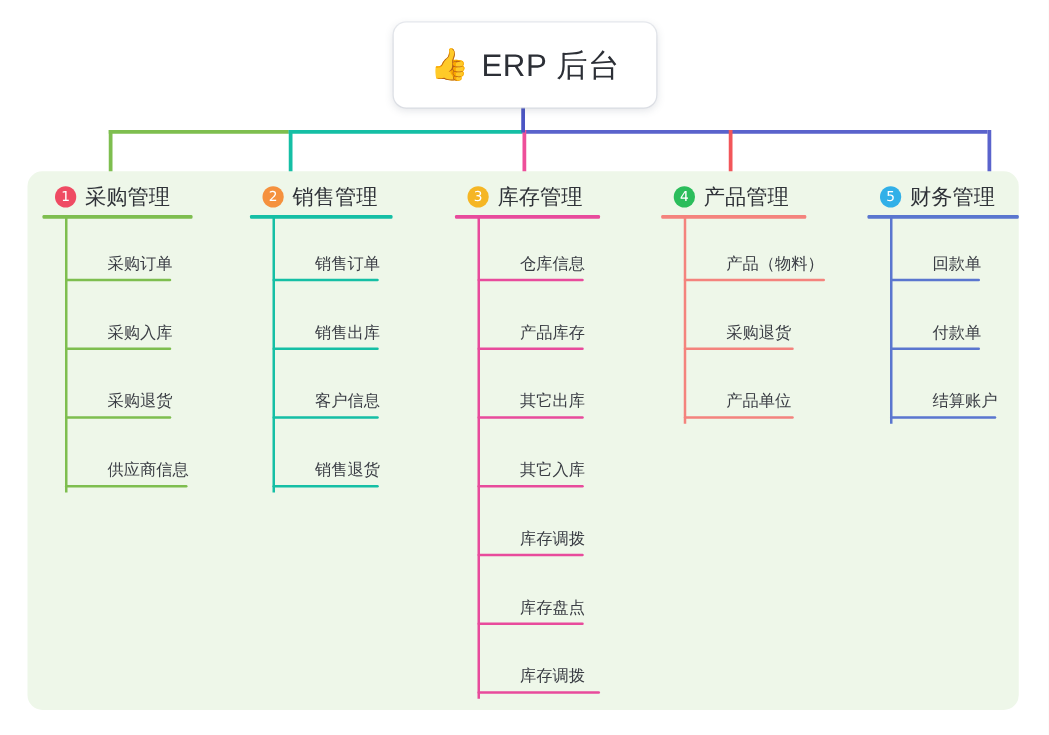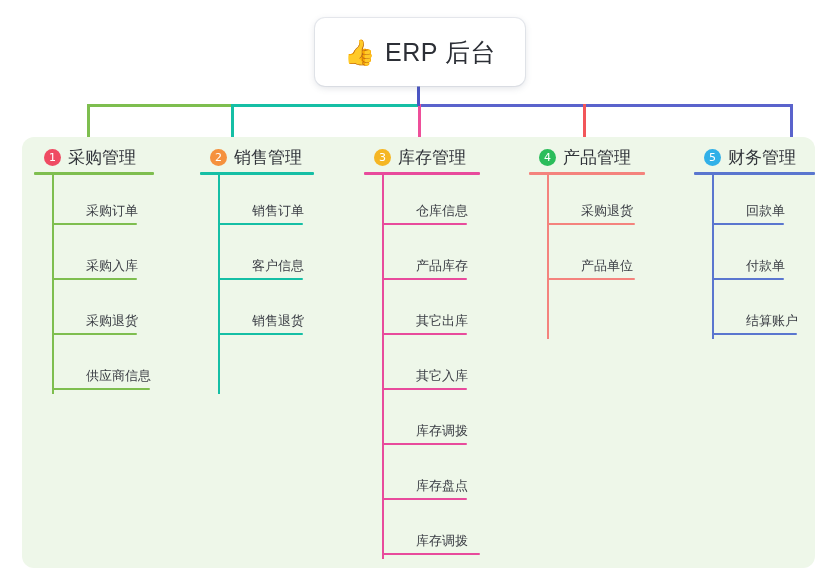--- a/index.html
+++ b/index.html
@@ -121,20 +121,24 @@
           <span class="col-title">销售管理</span>
           <div class="head-rule" style="width: 114px; background: rgb(21, 191, 165); top: 32px;"></div>
         </div>
         <div class="col-body">
           <div class="spine" style="background: rgb(21, 191, 165); height: 220px;"></div>
           <div class="item">
             <span class="item-label">销售订单</span>
             <div class="item-rule" style="width: 85px; background: rgb(21, 191, 165);"></div>
           </div>
           <div class="item">
+            <span class="item-label">销售出库</span>
+            <div class="item-rule" style="width: 85px; background: rgb(21, 191, 165);"></div>
+          </div>
+          <div class="item">
             <span class="item-label">客户信息</span>
             <div class="item-rule" style="width: 85px; background: rgb(21, 191, 165);"></div>
           </div>
           <div class="item">
             <span class="item-label">销售退货</span>
             <div class="item-rule" style="width: 85px; background: rgb(21, 191, 165);"></div>
           </div>
         </div>
       </div>
       <div class="col" style="left: 356px; width: 170px;">
@@ -177,20 +181,24 @@
       </div>
       <div class="col" style="left: 521px; width: 168px;">
         <div class="col-head">
           <span class="badge" style="background: rgb(43, 189, 91);">4</span>
           <span class="col-title">产品管理</span>
           <div class="head-rule" style="width: 116px; background: rgb(244, 131, 125); top: 32px;"></div>
         </div>
         <div class="col-body">
           <div class="spine" style="background: rgb(244, 131, 125); height: 165px;"></div>
           <div class="item">
+            <span class="item-label">产品（物料）</span>
+            <div class="item-rule" style="width: 113px; background: rgb(244, 131, 125);"></div>
+          </div>
+          <div class="item">
             <span class="item-label">采购退货</span>
             <div class="item-rule" style="width: 88px; background: rgb(244, 131, 125);"></div>
           </div>
           <div class="item">
             <span class="item-label">产品单位</span>
             <div class="item-rule" style="width: 88px; background: rgb(244, 131, 125);"></div>
           </div>
         </div>
       </div>
       <div class="col" style="left: 686px; width: 130px;">

